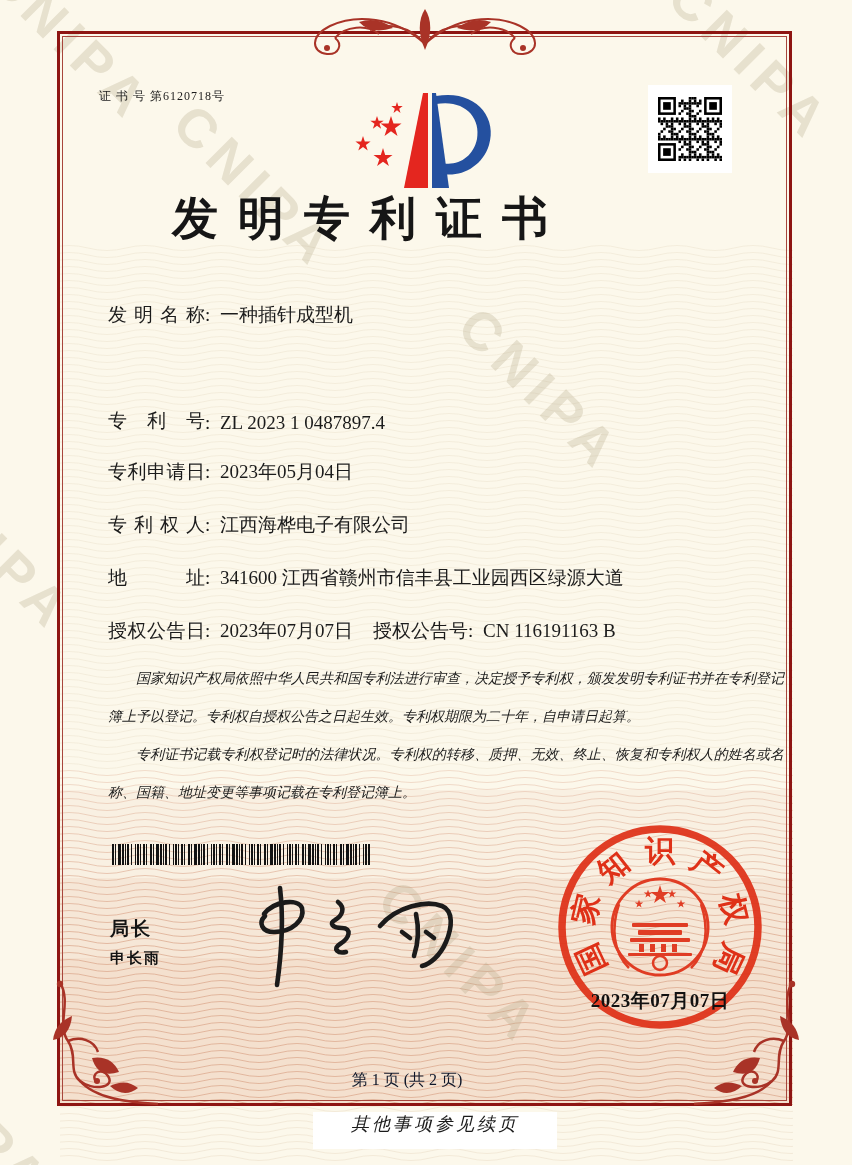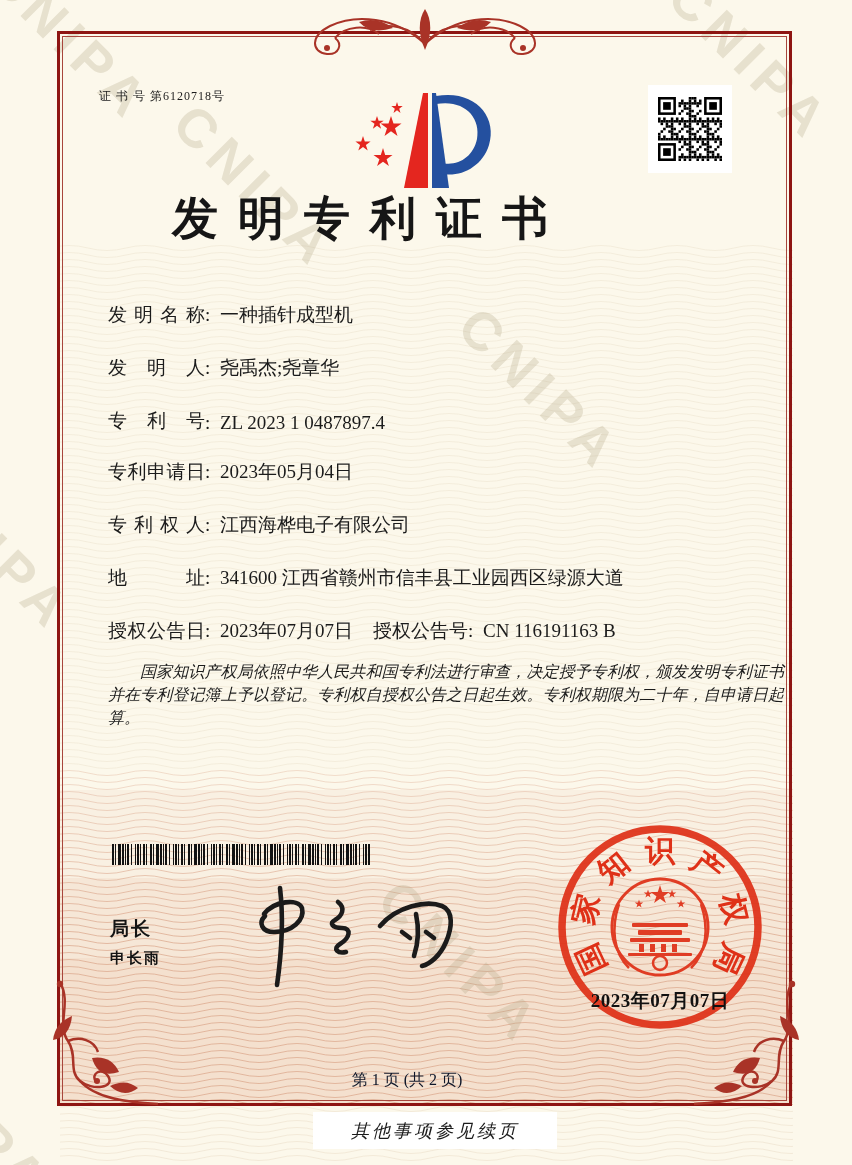--- a/index.html
+++ b/index.html
@@ -31,21 +31,21 @@
 
   
   .frow{position:absolute;left:108px;width:700px;font-size:19px;color:#1b1b1b;z-index:4;white-space:nowrap;}
   .flabel{display:inline-block;width:97px;text-align:justify;text-align-last:justify;vertical-align:bottom;}
   .fcolon{display:inline-block;width:8px;}
   .fvalue{margin-left:7px;}
   .grant2{position:absolute;left:265px;top:0;}
   .grant2 .glabel{display:inline-block;}
 
   
-  #legal{position:absolute;left:108px;top:660px;width:676px;font-size:16px;line-height:23px;
+  #legal{position:absolute;left:108px;top:660px;width:676px;font-size:14px;line-height:38px;
          text-align:justify;color:#1b1b1b;font-style:italic;z-index:4;}
   #legal p{margin:0;text-indent:2em;}
 
   
   #barcode{position:absolute;left:112px;top:844px;z-index:4;}
 
   
   #signer-title{position:absolute;left:110px;top:916px;font-family:"Liberation Sans",sans-serif;
       font-weight:bold;font-size:19px;color:#141414;z-index:4;letter-spacing:2px;}
   #signer-name{position:absolute;left:110px;top:949px;font-family:"Liberation Sans",sans-serif;
@@ -57,21 +57,21 @@
   #seal svg{position:absolute;left:0;top:0;}
   .seal-char{position:absolute;width:34px;height:34px;text-align:center;font-size:30px;font-weight:bold;
              color:#DF3118;line-height:34px;}
   #seal-date{position:absolute;left:0;top:166px;width:210px;text-align:center;font-size:19px;
              font-weight:bold;color:#111;letter-spacing:0.5px;z-index:7;}
 
   
   #page-info{position:absolute;left:0;top:1070px;width:814px;text-align:center;font-size:16px;
              color:#0f172a;z-index:4;}
   #cont-box{position:absolute;left:313px;top:1112px;width:244px;height:37px;background:#ffffff;
-            display:flex;align-items:center;justify-content:center;z-index:4;}
+            display:flex;justify-content:center;z-index:4;}
   #cont-note{font-size:18px;font-style:italic;letter-spacing:3px;color:#1b1b1b;}
 </style>
 </head>
 <body>
 
 <div id="paper">
 
   <div id="waves">
     <svg id="waves-svg" width="800" height="1165" xmlns="http://www.w3.org/2000/svg">
         <rect x="0" y="790" width="733" height="313" fill="#F2D6C2" fill-opacity="0.22"></rect>
@@ -525,23 +525,20 @@
     <polygon points="73,11 78,11 78,106 54,106" fill="#E4261F"></polygon>
     <polygon points="82,11 86,11 99,106 82,106" fill="#24509F"></polygon>
     <path d="M86,14 C124,7 148,34 139,63 C132,86 108,97 88,91 L88,80 C106,86 123,76 127,57 C131,35 114,17 86,22 Z" fill="#24509F"></path>
   </svg>
 
   <div id="title">发明专利证书</div>
 
   <div class="frow" style="top:302px">
     <span class="flabel">发明名称</span><span class="fcolon">:</span><span class="fvalue">一种插针成型机</span>
   </div>
-  <div class="frow" style="top:355px">
-    <span class="flabel">发明人</span><span class="fcolon">:</span><span class="fvalue">尧禹杰;尧章华</span>
-  </div>
   <div class="frow" style="top:408px">
     <span class="flabel">专利号</span><span class="fcolon">:</span><span class="fvalue">ZL 2023 1 0487897.4</span>
   </div>
   <div class="frow" style="top:459px">
     <span class="flabel">专利申请日</span><span class="fcolon">:</span><span class="fvalue">2023年05月04日</span>
   </div>
   <div class="frow" style="top:512px">
     <span class="flabel">专利权人</span><span class="fcolon">:</span><span class="fvalue">江西海桦电子有限公司</span>
   </div>
   <div class="frow" style="top:565px">
@@ -549,20 +546,21 @@
   </div>
   <div class="frow" style="top:618px">
     <span class="flabel">授权公告日</span><span class="fcolon">:</span><span class="fvalue">2023年07月07日</span>
     <span class="grant2">
       <span class="glabel">授权公告号</span><span class="fcolon">:</span><span class="fvalue">CN 116191163 B</span>
     </span>
   </div>
 
   <div id="legal">
     <p>国家知识产权局依照中华人民共和国专利法进行审查，决定授予专利权，颁发发明专利证书并在专利登记簿上予以登记。专利权自授权公告之日起生效。专利权期限为二十年，自申请日起算。</p>
+    <p>专利证书记载专利权登记时的法律状况。专利权的转移、质押、无效、终止、恢复和专利权人的姓名或名称、国籍、地址变更等事项记载在专利登记簿上。</p>
   </div>
 
   <svg id="barcode" width="262" height="21" xmlns="http://www.w3.org/2000/svg">
       <rect x="0" y="0" width="2" height="21" fill="#121212"></rect>
       <rect x="3" y="0" width="1" height="21" fill="#121212"></rect>
       <rect x="6" y="0" width="3" height="21" fill="#121212"></rect>
       <rect x="10" y="0" width="2" height="21" fill="#121212"></rect>
       <rect x="13" y="0" width="1" height="21" fill="#121212"></rect>
       <rect x="15" y="0" width="2" height="21" fill="#121212"></rect>
       <rect x="19" y="0" width="1" height="21" fill="#121212"></rect>

